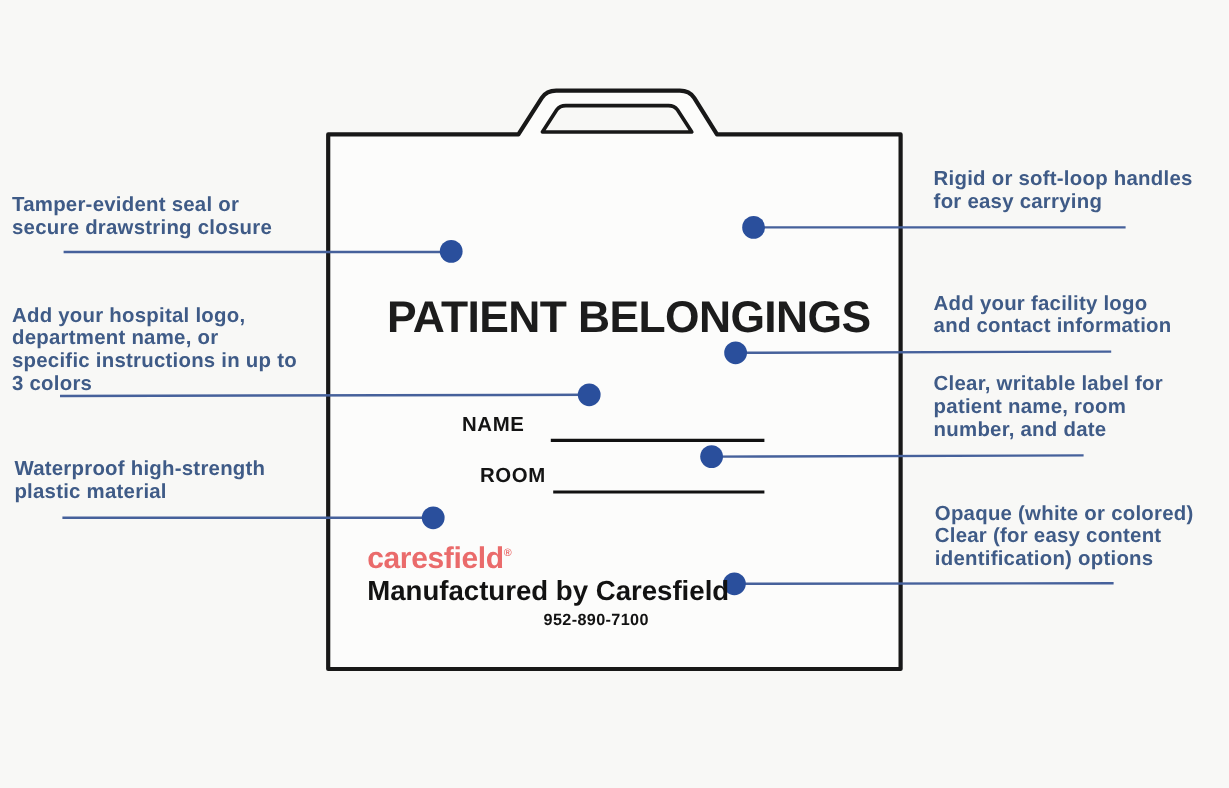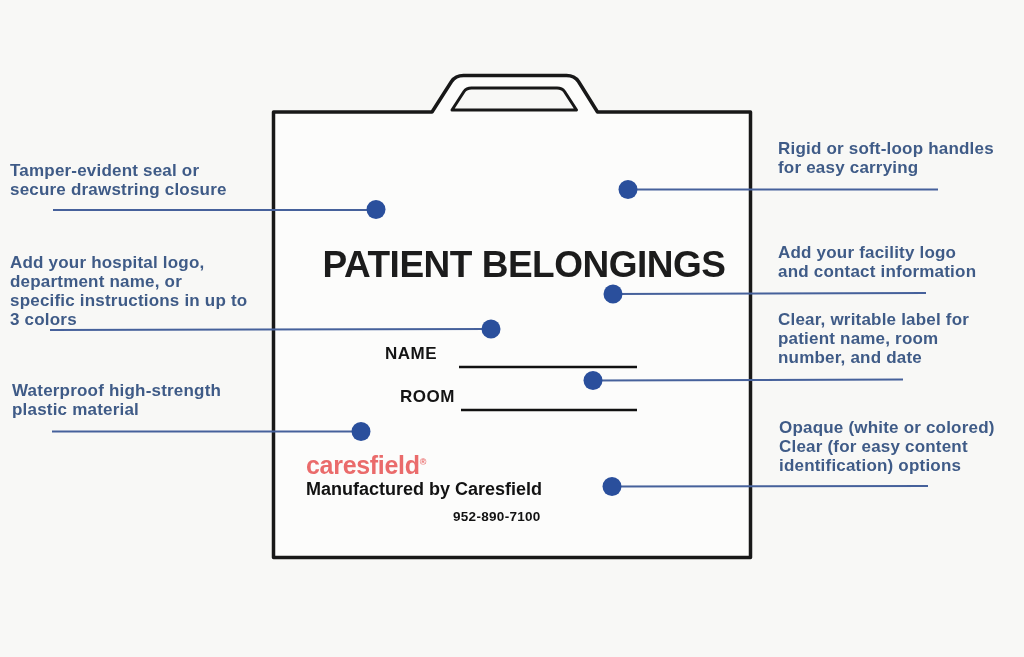--- a/index.html
+++ b/index.html
@@ -25,21 +25,21 @@
   }
   .field-label{
     color:#141414;font-weight:bold;font-size:17px;letter-spacing:0.5px;white-space:nowrap;
   }
   .brand{
     left:306px;top:451px;color:#ea6b6b;font-weight:bold;font-size:25px;
     letter-spacing:-0.3px;white-space:nowrap;
   }
   .brand sup{font-size:9px;vertical-align:super;}
   .manufactured{
-    left:306px;top:479px;color:#121212;font-weight:bold;font-size:18px;white-space:nowrap;
+    left:306px;top:479px;color:#121212;font-weight:bold;font-size:23px;white-space:nowrap;
   }
   .phone{
     left:453px;top:509px;color:#121212;font-weight:bold;font-size:13.5px;
     letter-spacing:0.3px;white-space:nowrap;
   }
 </style>
 </head>
 <body>
 
 <div class="stage">

